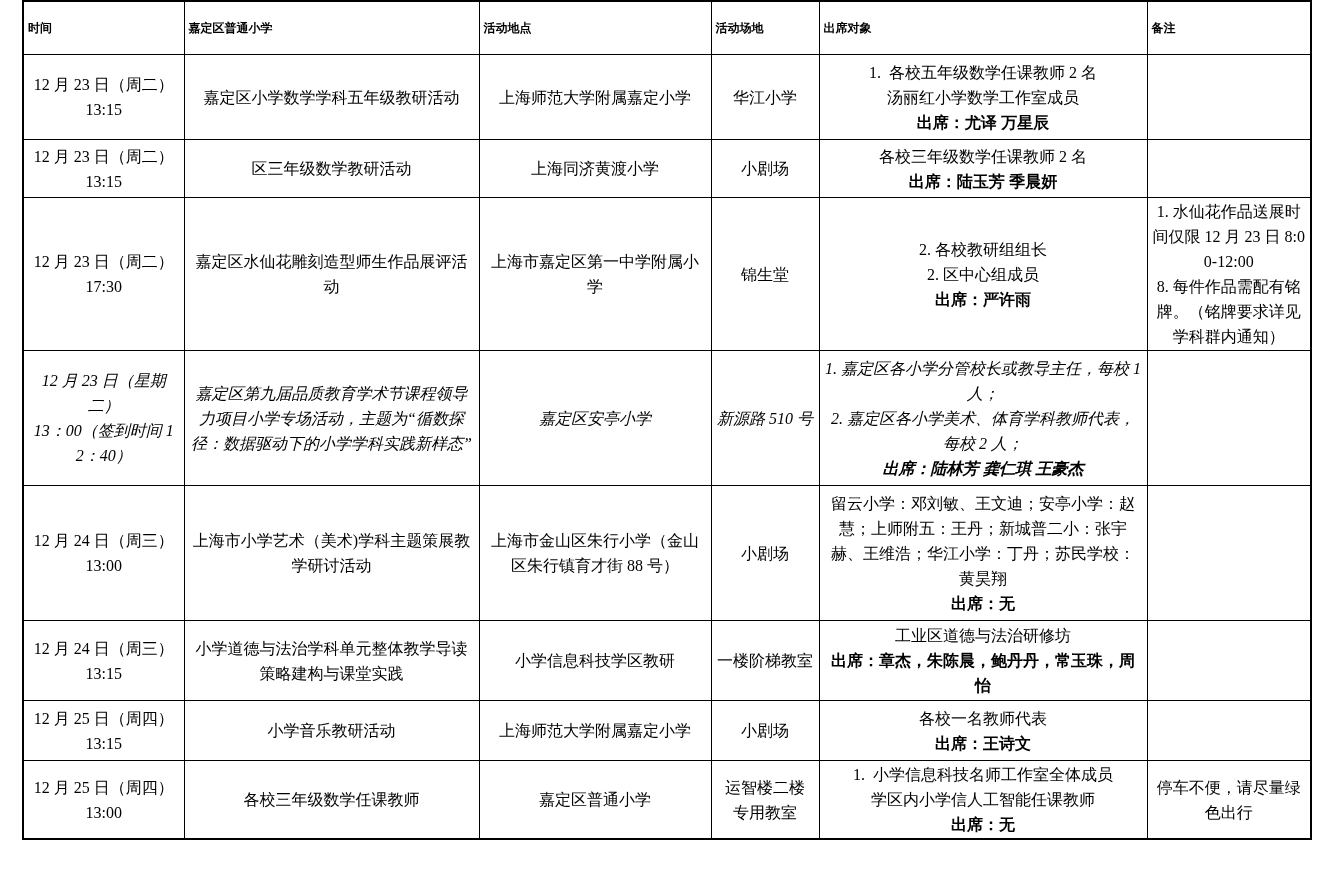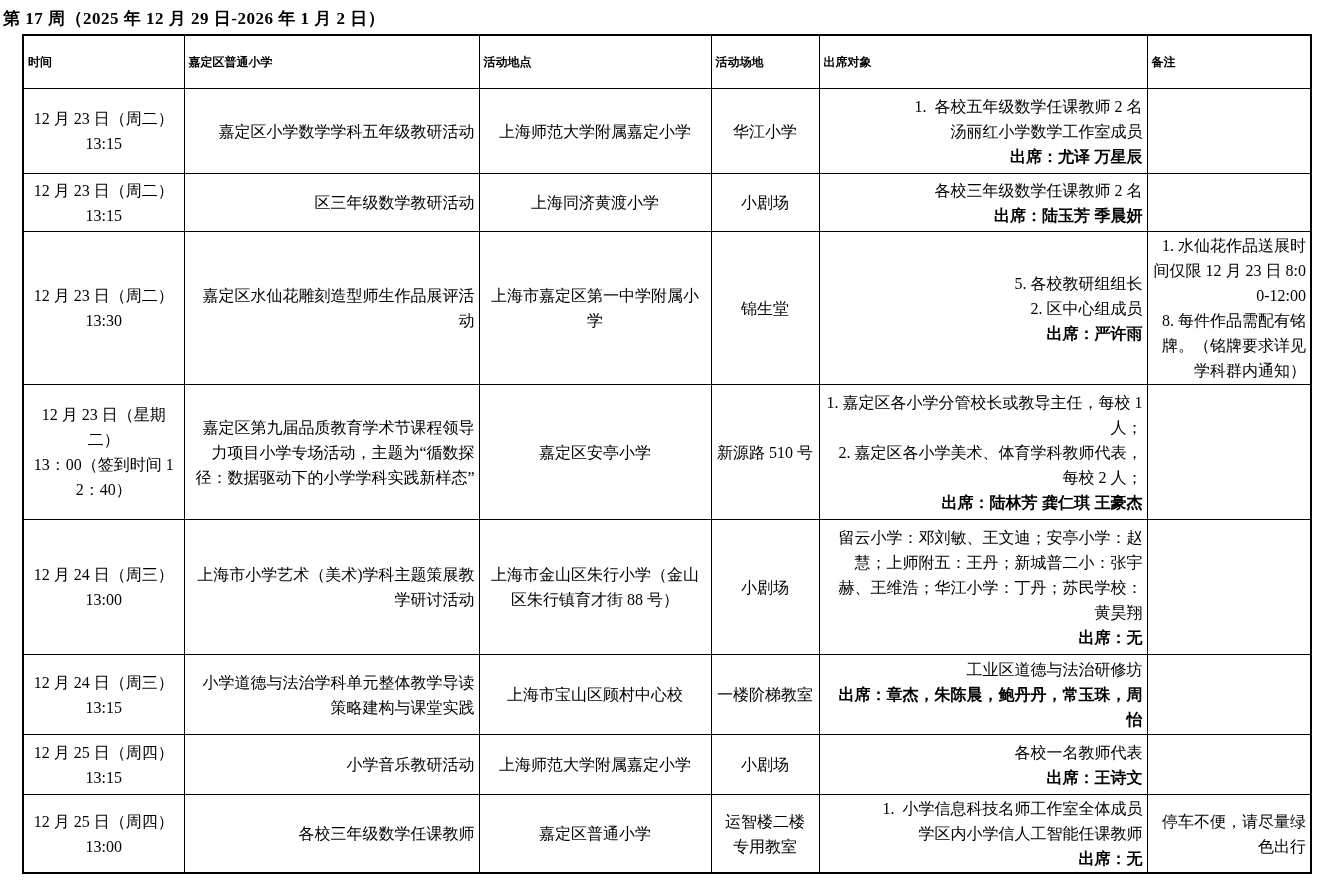--- a/index.html
+++ b/index.html
@@ -25,31 +25,30 @@
     padding: 1px 4px;
     vertical-align: middle;
     overflow: hidden;
   }
   th {
     font-family: "Liberation Sans", "DejaVu Sans", sans-serif;
     font-weight: bold; text-align: left; height: 50px; font-size: 12px;
   }
   td div { white-space: pre-wrap; word-break: break-all; }
   .td-time, .td-location, .td-venue { text-align: center; }
-  .td-content, .td-attendees, .td-remarks { text-align: right; margin-top: 20px; }
+  .td-content, .td-attendees, .td-remarks { text-align: center; margin-top: 20px; }
   .bold {
     font-weight: bold;
     font-family: "Liberation Sans", "DejaVu Sans", sans-serif;
   }
 </style>
 </head>
 <body>
 
 <div class="page">
-  <div class="doc-title">第 17 周（2025 年 12 月 29 日-2026 年 1 月 2 日）</div>
   <table class="schedule">
     <colgroup>
       <col style="width:161px">
         <col style="width:295px">
         <col style="width:232px">
       <col style="width:108px">
         <col style="width:328px">
         <col style="width:164px">
     </colgroup>
     <thead>
@@ -100,42 +99,42 @@
           </td>
           <td class="td-attendees">
             <div>各校三年级数学任课教师 2 名</div>
             <div class="bold">出席：陆玉芳 季晨妍</div>
           </td>
           <td class="td-remarks"></td>
         </tr>
         <tr style="height: 152px;">
           <td class="td-time">
             <div>12 月 23 日（周二）</div>
-            <div>13:30</div>
+            <div>17:30</div>
           </td>
           <td class="td-content">
             <div>嘉定区水仙花雕刻造型师生作品展评活动</div>
           </td>
           <td class="td-location">
             <div>上海市嘉定区第一中学附属小学</div>
           </td>
           <td class="td-venue">
             <div>锦生堂</div>
           </td>
           <td class="td-attendees">
-            <div>5. 各校教研组组长</div>
+            <div>2. 各校教研组组长</div>
             <div>2. 区中心组成员</div>
             <div class="bold">出席：严许雨</div>
           </td>
           <td class="td-remarks">
             <div>1. 水仙花作品送展时间仅限 12 月 23 日 8:00-12:00</div>
             <div>8. 每件作品需配有铭牌。（铭牌要求详见学科群内通知）</div>
           </td>
         </tr>
-        <tr style="height: 135px;">
+        <tr style="height: 135px; font-style: italic;">
           <td class="td-time">
             <div>12 月 23 日（星期二）</div>
             <div>13：00（签到时间 12：40）</div>
           </td>
           <td class="td-content">
             <div>嘉定区第九届品质教育学术节课程领导力项目小学专场活动，主题为“循数探径：数据驱动下的小学学科实践新样态”</div>
           </td>
           <td class="td-location">
             <div>嘉定区安亭小学</div>
           </td>
@@ -171,21 +170,21 @@
         </tr>
         <tr style="height: 80px;">
           <td class="td-time">
             <div>12 月 24 日（周三）</div>
             <div>13:15</div>
           </td>
           <td class="td-content">
             <div>小学道德与法治学科单元整体教学导读策略建构与课堂实践</div>
           </td>
           <td class="td-location">
-            <div>上海市宝山区顾村中心校</div>
+            <div>小学信息科技学区教研</div>
           </td>
           <td class="td-venue">
             <div>一楼阶梯教室</div>
           </td>
           <td class="td-attendees">
             <div>工业区道德与法治研修坊</div>
             <div class="bold">出席：章杰，朱陈晨，鲍丹丹，常玉珠，周怡</div>
           </td>
           <td class="td-remarks"></td>
         </tr>

